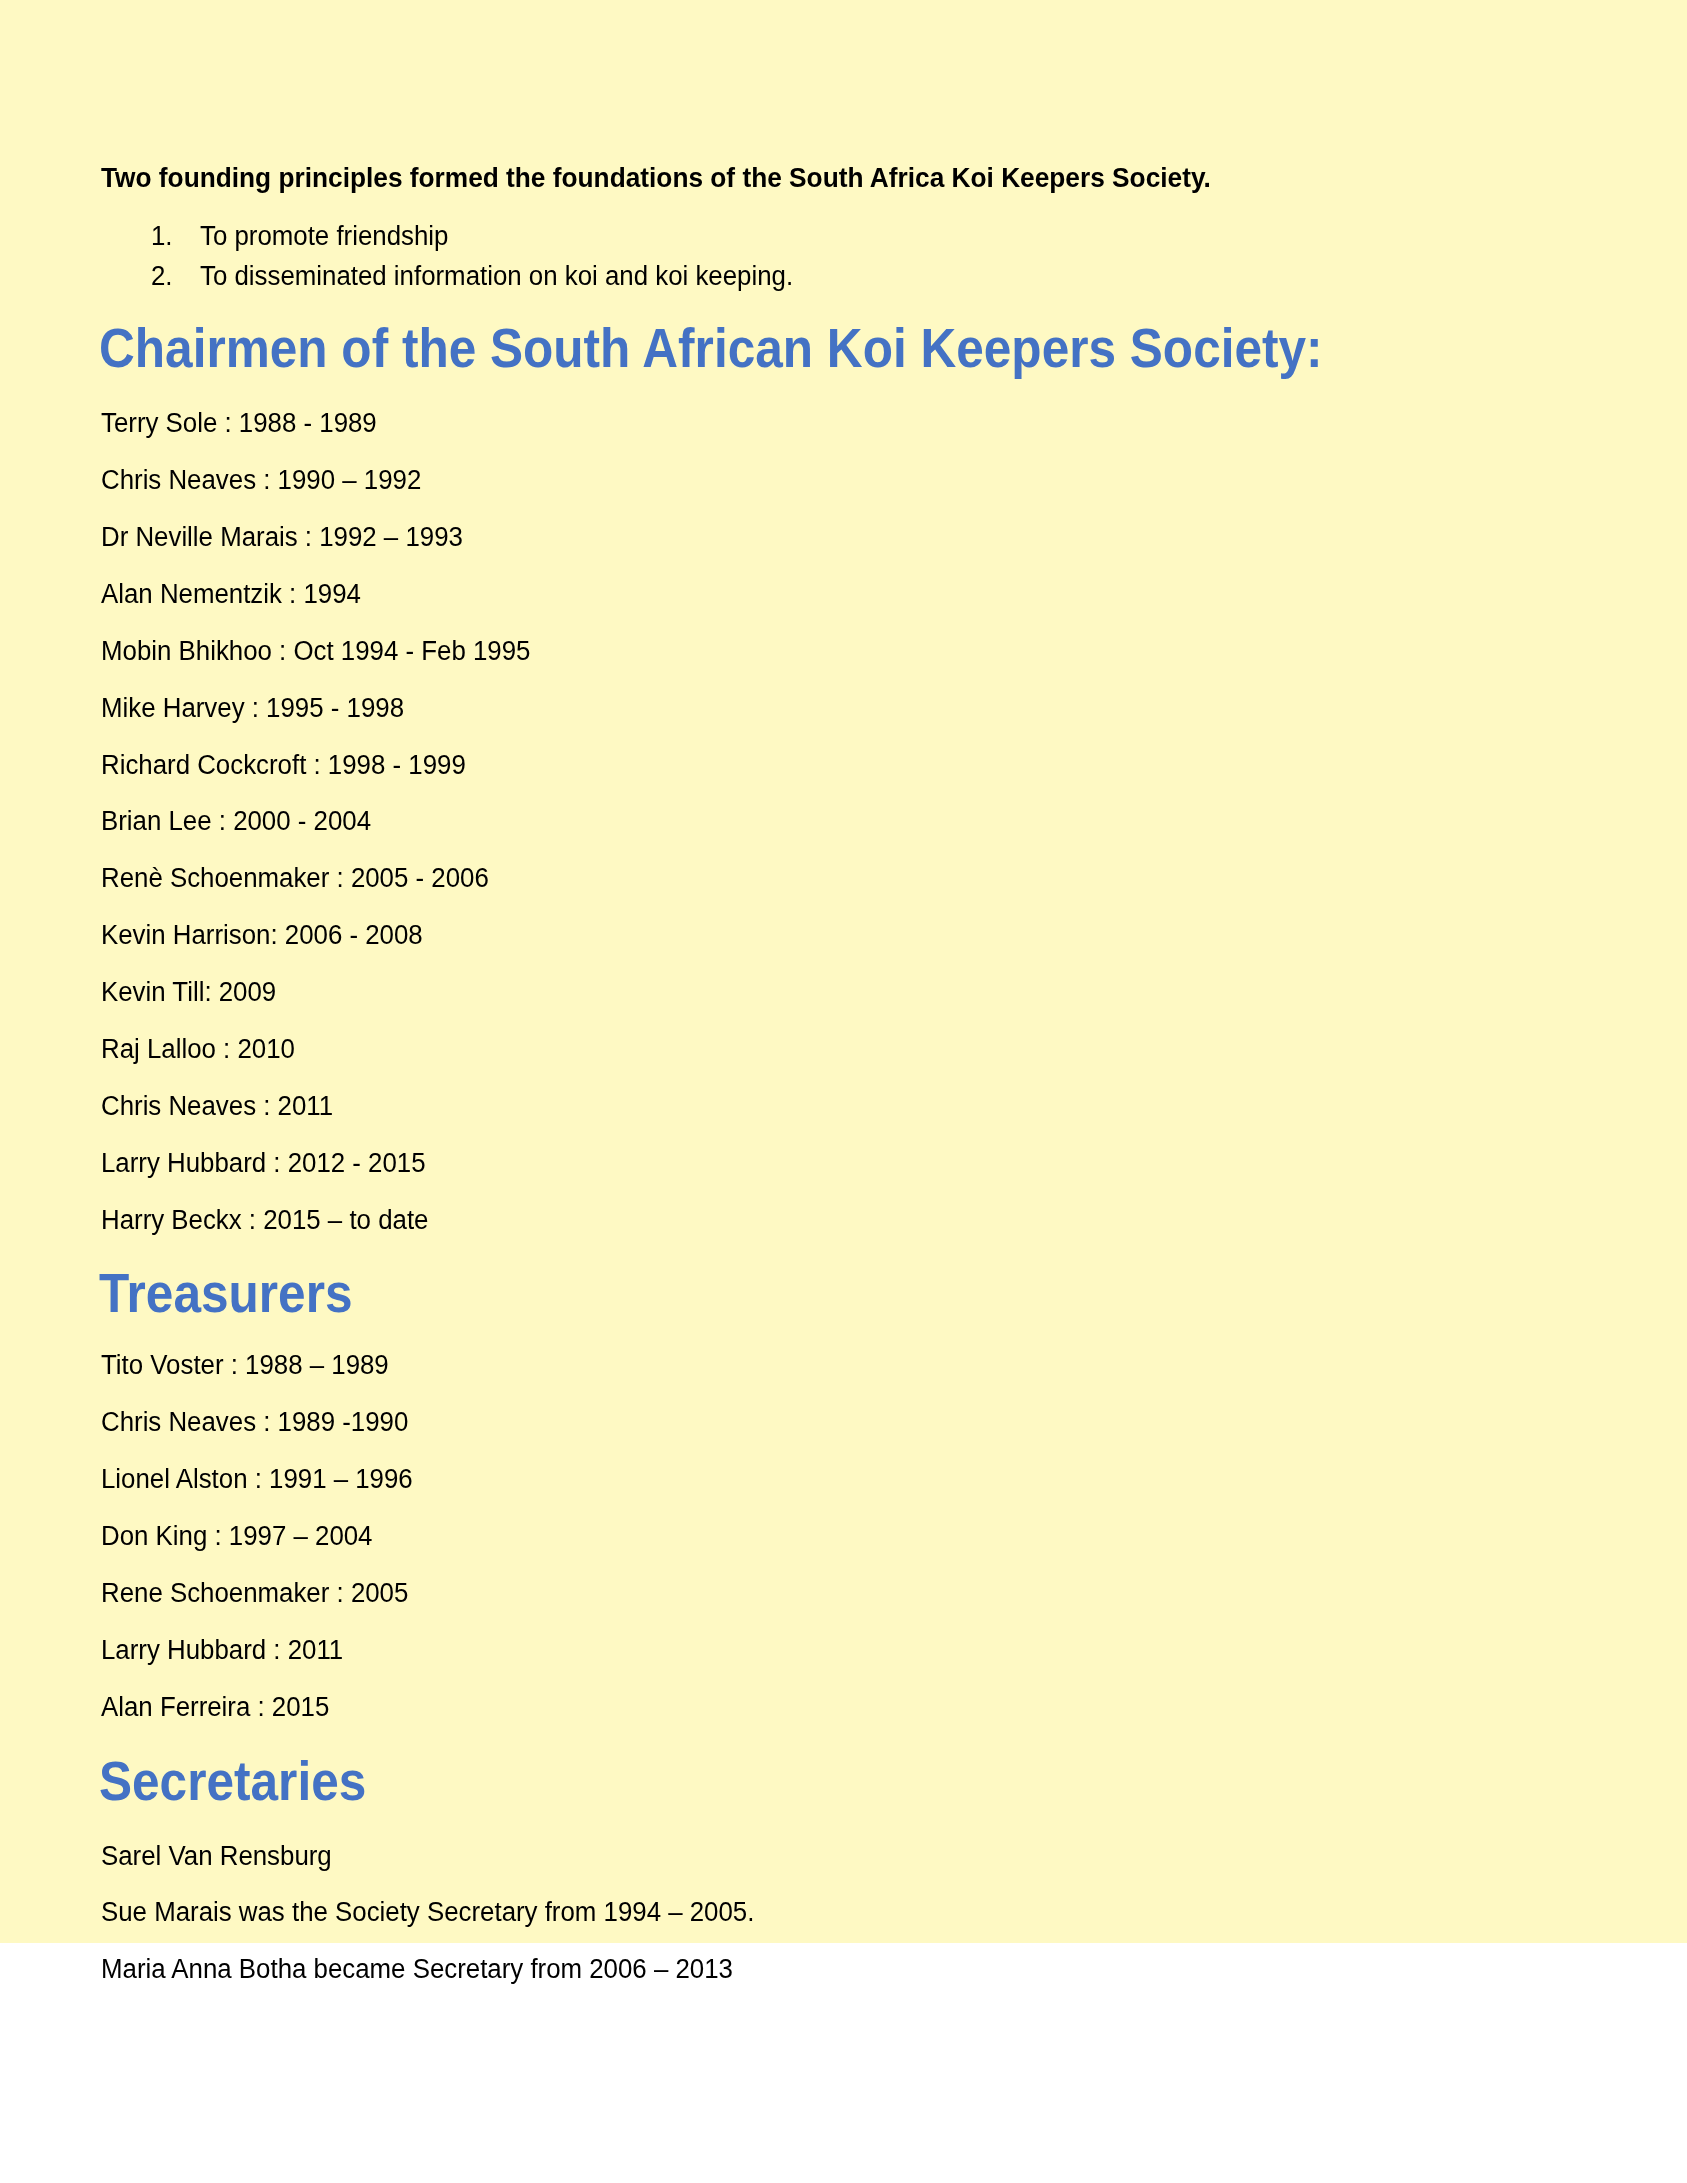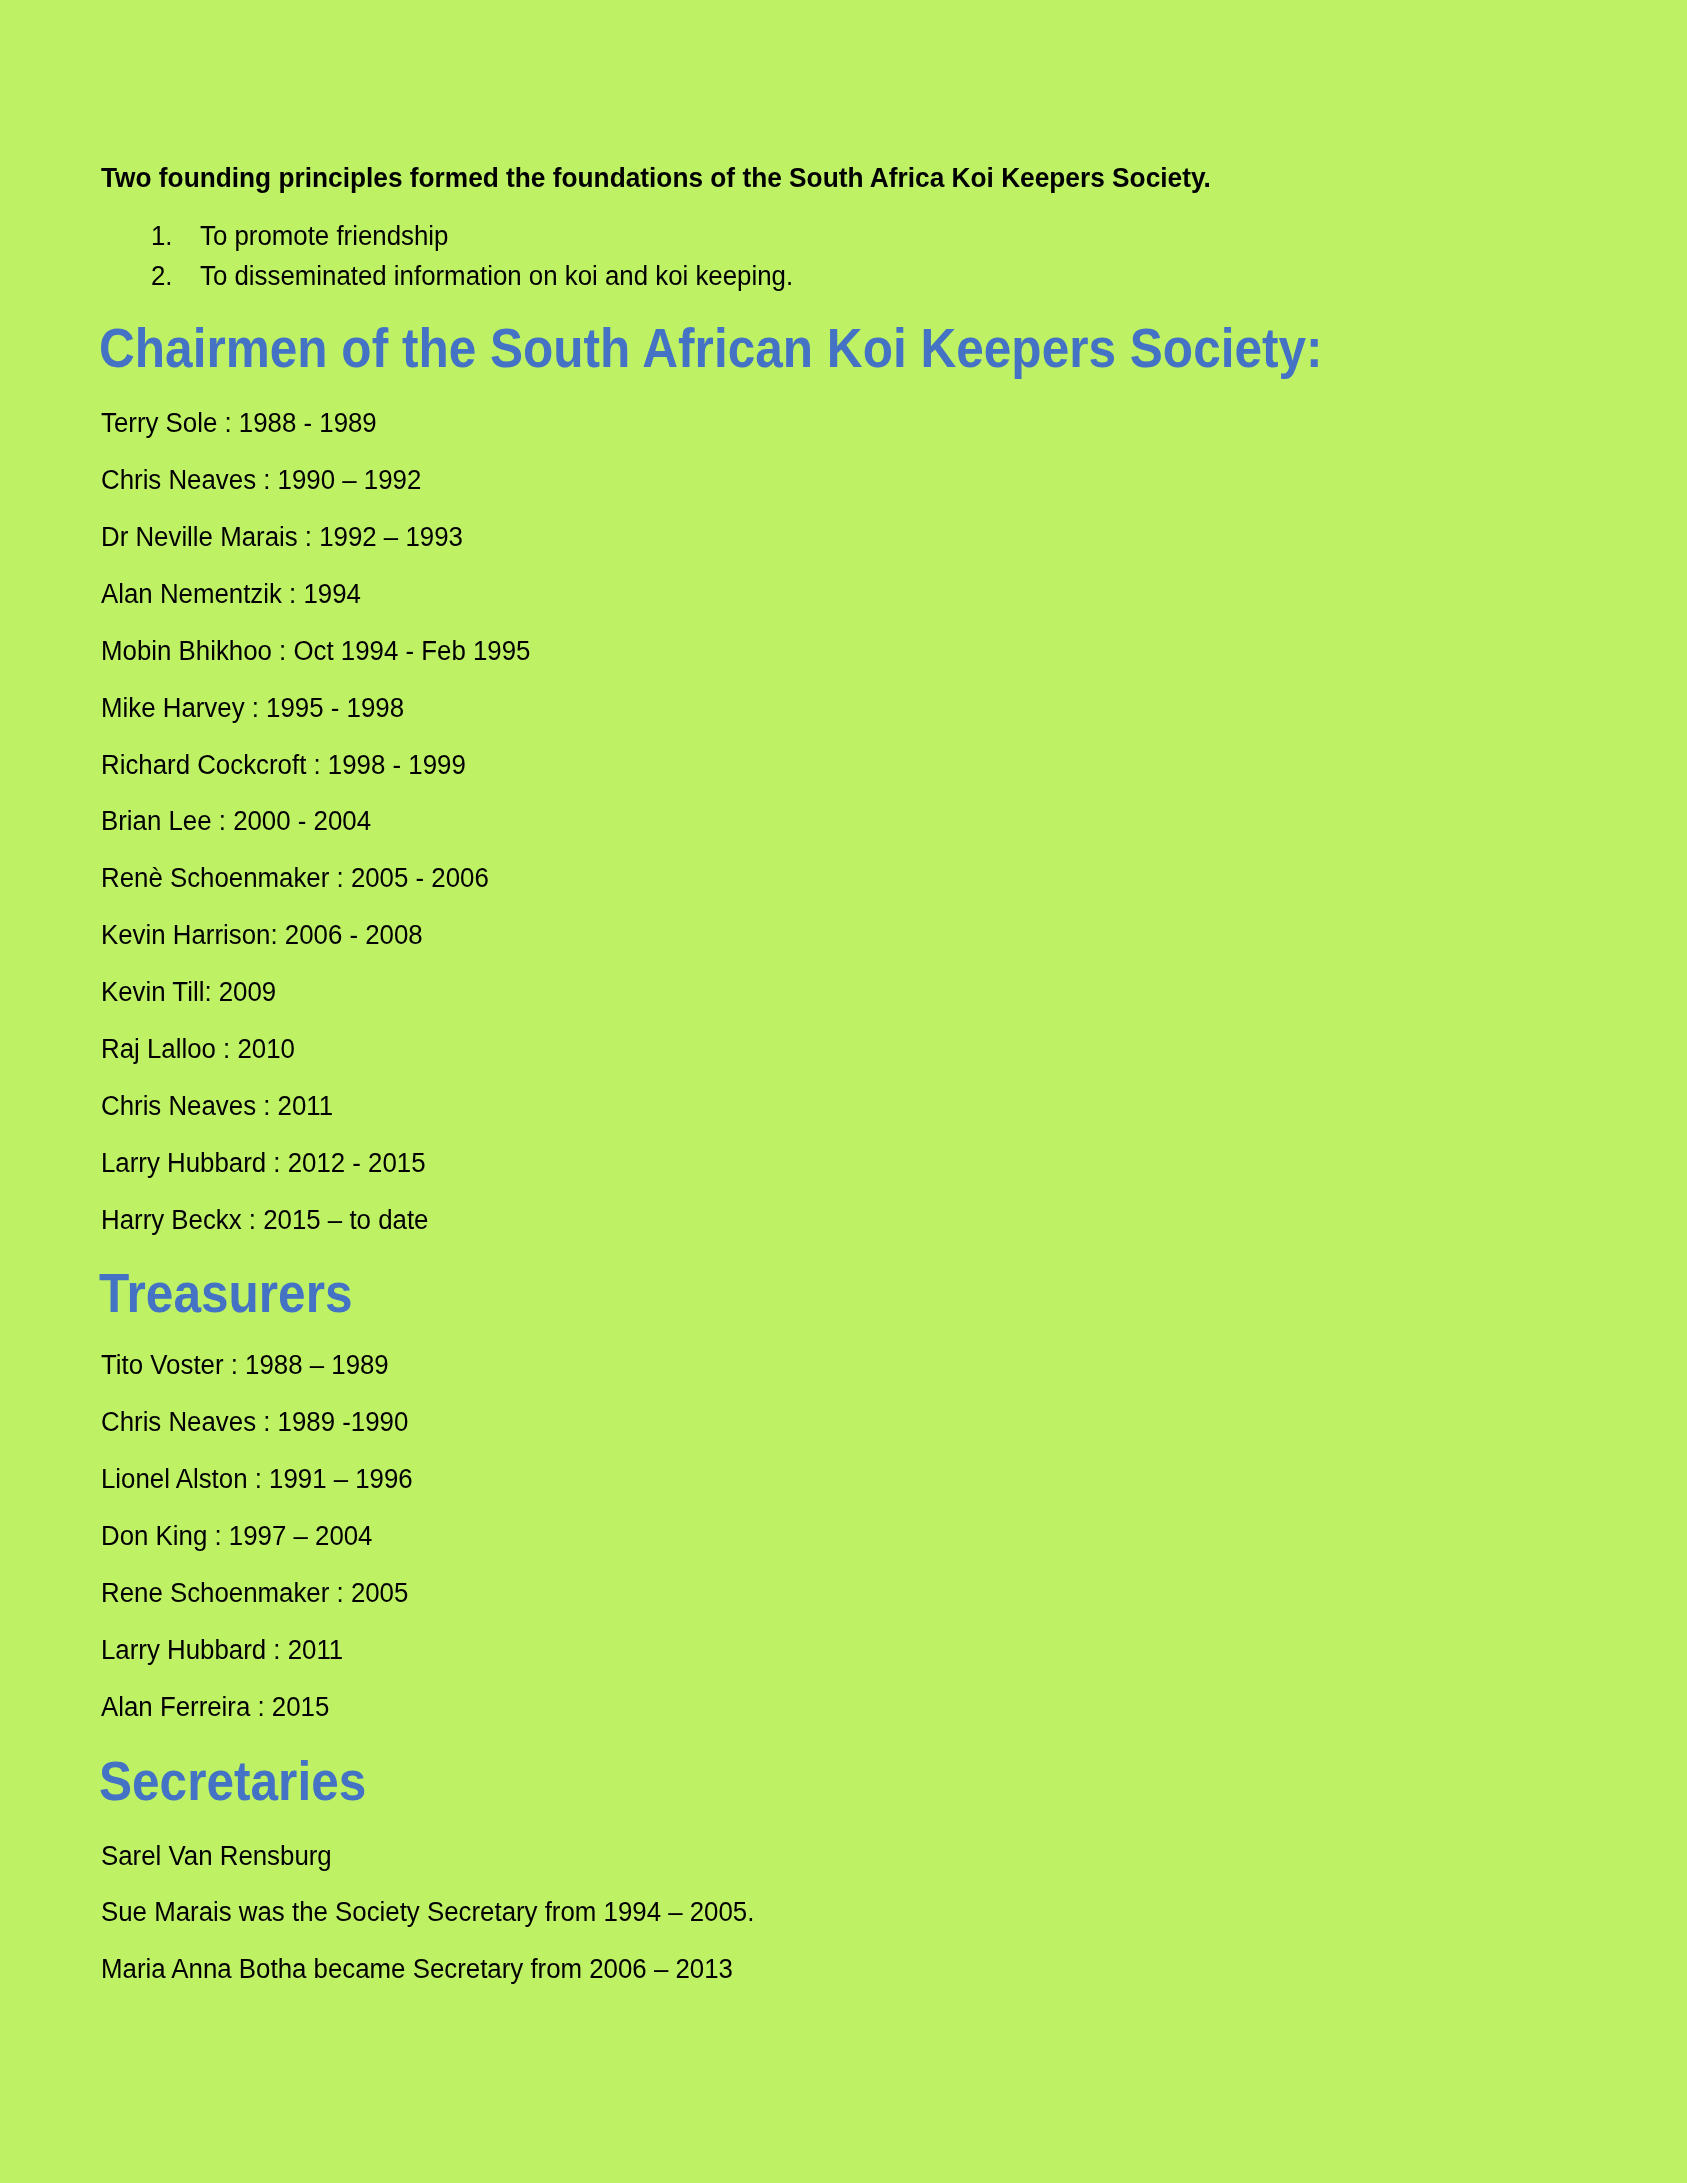--- a/index.html
+++ b/index.html
@@ -1,17 +1,17 @@
 <!DOCTYPE html>
 <html style="font-size:10.6px"><head>
 <meta charset="utf-8">
 <style>
   html, body { margin:0; padding:0; background:#ffffff; }
   body { width:1687px; height:2183px; position:relative; overflow:hidden; }
-  .page { position:absolute; left:0; top:0; width:1687px; height:2183px; background:#bef264; }
+  .page { position:absolute; left:0; top:0; width:1687px; height:1943px; background:#fef9c3; }
   .line {
     position:absolute; left:101px; white-space:nowrap;
     font-family:"Liberation Sans", sans-serif;
     font-size:28.4px; line-height:28.4px; color:#000000;
     transform-origin:0 0; transform:scaleX(0.91);
   }
   .bold { font-weight:bold; transform:scaleX(0.925); }
   .heading {
     position:absolute; left:99px; white-space:nowrap;
     font-family:"Liberation Sans", sans-serif; font-weight:bold;

